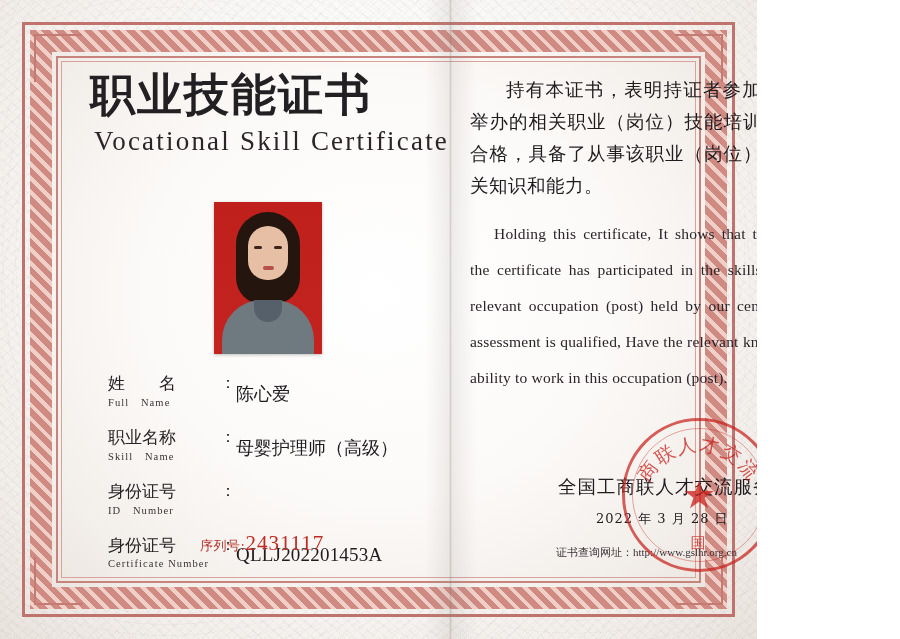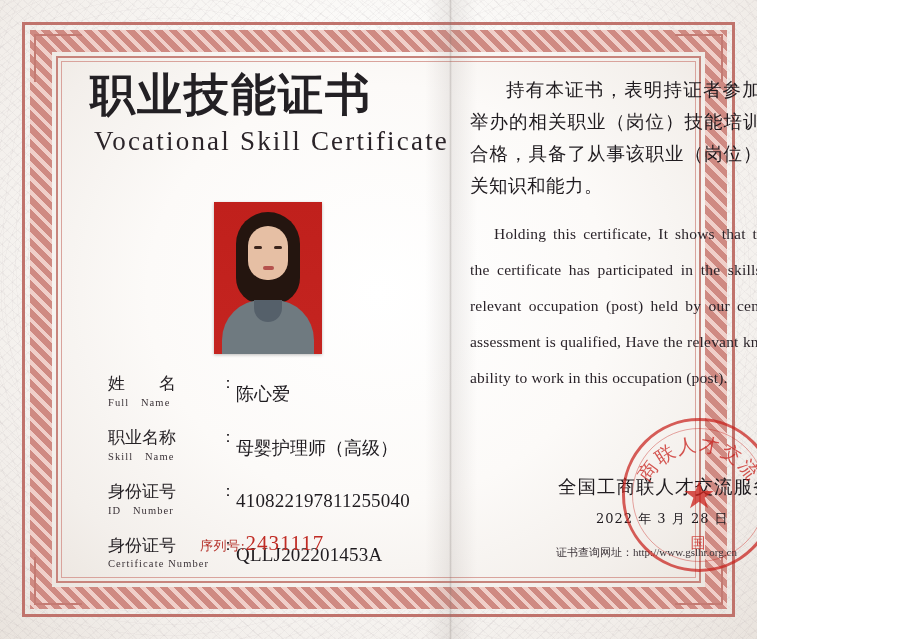--- a/index.html
+++ b/index.html
@@ -416,21 +416,20 @@
           <div class="colon">：</div>
           <div class="field-value">母婴护理师（高级）</div>
         </div>
 
         <div class="field-row">
           <div class="field-label">
             <div class="lab-cn">身份证号</div>
             <div class="lab-en">ID　Number</div>
           </div>
           <div class="colon">：</div>
-          <div class="field-value mono">410822197811255040</div>
         </div>
 
         <div class="field-row">
           <div class="field-label">
             <div class="lab-cn">身份证号</div>
             <div class="lab-en">Certificate Number</div>
           </div>
           <div class="colon">：</div>
           <div class="field-value mono">QLLJ202201453A</div>
         </div>

